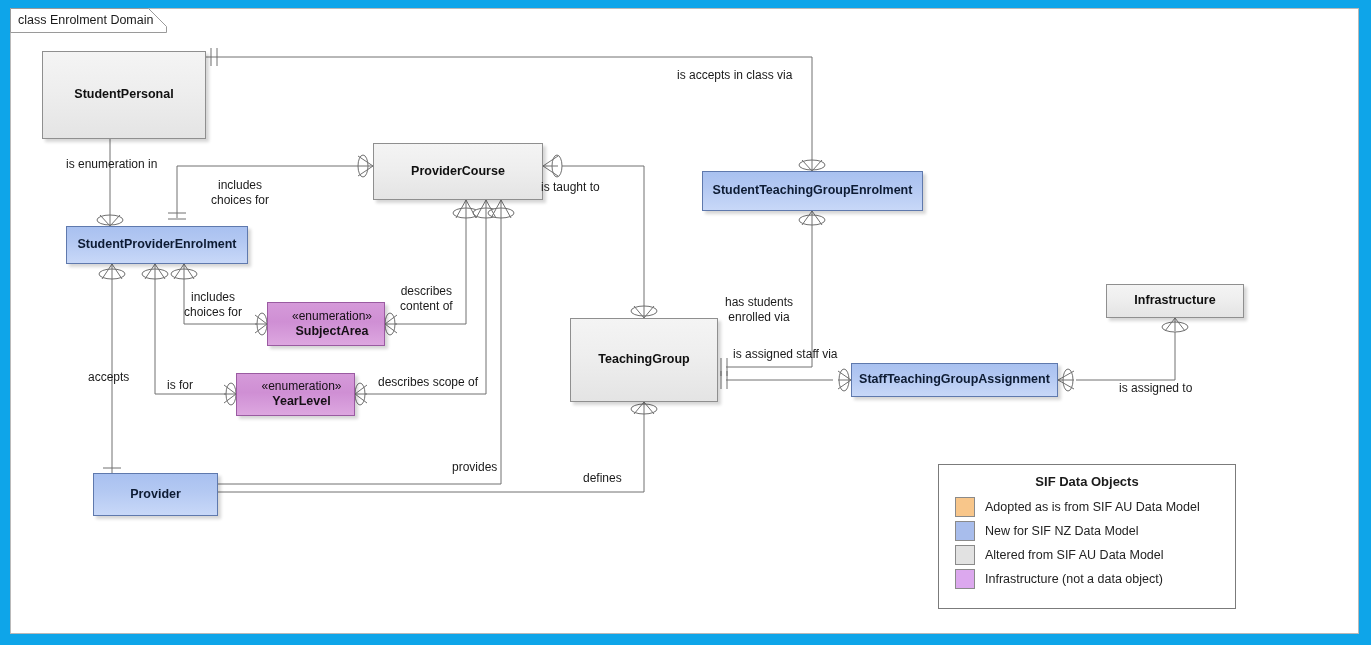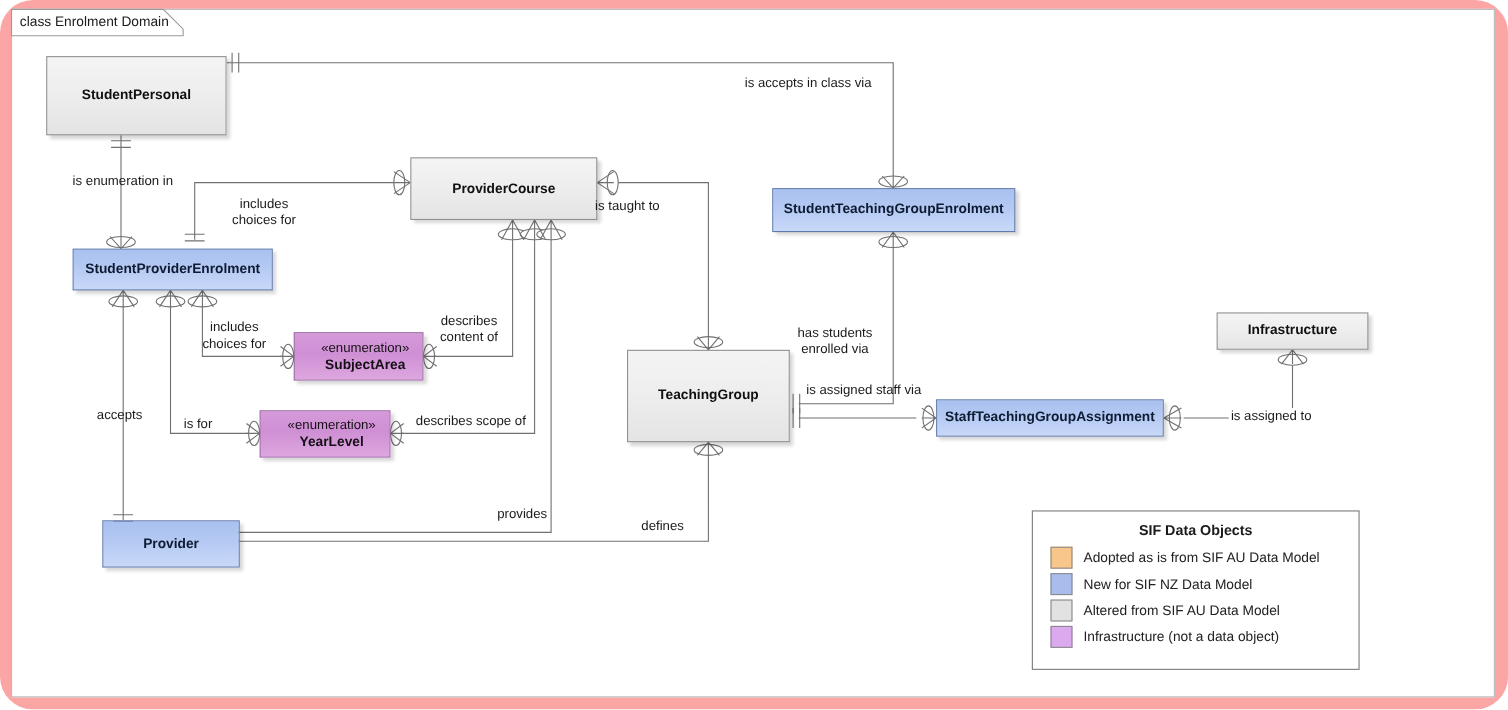--- a/index.html
+++ b/index.html
@@ -1,17 +1,17 @@
 <!DOCTYPE html>
 <html><head>
 <meta charset="utf-8">
 <style>
   html,body{margin:0;padding:0;background:#ffffff;}
   body{font-family:"Liberation Sans",sans-serif;}
-  #canvas{position:relative;width:1371px;height:645px;overflow:hidden;background:#fca5a5;border-radius:30px;}
+  #canvas{position:relative;width:1371px;height:645px;overflow:hidden;background:#0ea5e9;}
 
   
   .frame{position:absolute;left:10px;top:8px;width:1349px;height:626px;
          border:1px solid #b9b9b9;box-sizing:border-box;background:#fff;}
   .frame-tab-inner{position:absolute;left:10px;top:8px;width:150px;height:24px;
              display:flex;align-items:center;padding-left:8px;box-sizing:border-box;
              font-size:12.5px;color:#1a1a1a;white-space:nowrap;}
 
   
   .node{position:absolute;box-sizing:border-box;border:1px solid #8a8a8a;
@@ -163,21 +163,21 @@
       <path d="M 644 318 L 634 306 M 644 318 L 654 306 M 644 318 L 644 306"></path>
       <path d="M 644 402 L 634 414 M 644 402 L 654 414 M 644 402 L 644 414"></path>
 
       <path d="M 851 380 L 838 371 M 851 380 L 838 389 M 851 380 L 838 380"></path>
       <path d="M 1058 380 L 1074 371 M 1058 380 L 1074 389 M 1058 380 L 1074 380"></path>
 
       <path d="M 1175 318 L 1165 331 M 1175 318 L 1185 331 M 1175 318 L 1175 331"></path>
     </g>
   </svg>
 
-  <div class="node grey" style="left:42px;top:51px;width:164px;height:72px;">
+  <div class="node grey" style="left:42px;top:51px;width:164px;height:88px;">
     <span class="nm">StudentPersonal</span>
   </div>
 
   <div class="node grey" style="left:373px;top:143px;width:170px;height:57px;">
     <span class="nm">ProviderCourse</span>
   </div>
 
   <div class="node blue" style="left:66px;top:226px;width:182px;height:38px;">
     <span class="nm">StudentProviderEnrolment</span>
   </div>
@@ -224,21 +224,21 @@
   <div class="elab c" style="left:184px;top:290px;">includes
 choices for</div>
   <div class="elab c" style="left:400px;top:284px;">describes
 content of</div>
   <div class="elab c" style="left:725px;top:295px;">has students
 enrolled via</div>
   <div class="elab" style="left:88px;top:370px;">accepts</div>
   <div class="elab" style="left:167px;top:378px;">is for</div>
   <div class="elab" style="left:378px;top:375px;">describes scope of</div>
   <div class="elab" style="left:733px;top:347px;">is assigned staff via</div>
-  <div class="elab" style="left:1117px;top:371px;background:#fff;padding:0 2px;">is assigned to</div>
+  <div class="elab" style="left:1117px;top:381px;background:#fff;padding:0 2px;">is assigned to</div>
   <div class="elab" style="left:452px;top:460px;">provides</div>
   <div class="elab" style="left:583px;top:471px;">defines</div>
 
   <div class="legend" style="left:938px;top:464px;width:298px;height:145px;">
     <div class="legend-title">SIF Data Objects</div>
     <div class="legend-row">
       <span class="legend-sw" style="background:#f8c68a;"></span>
       <span class="legend-txt">Adopted as is from SIF AU Data Model</span>
     </div>
     <div class="legend-row">

